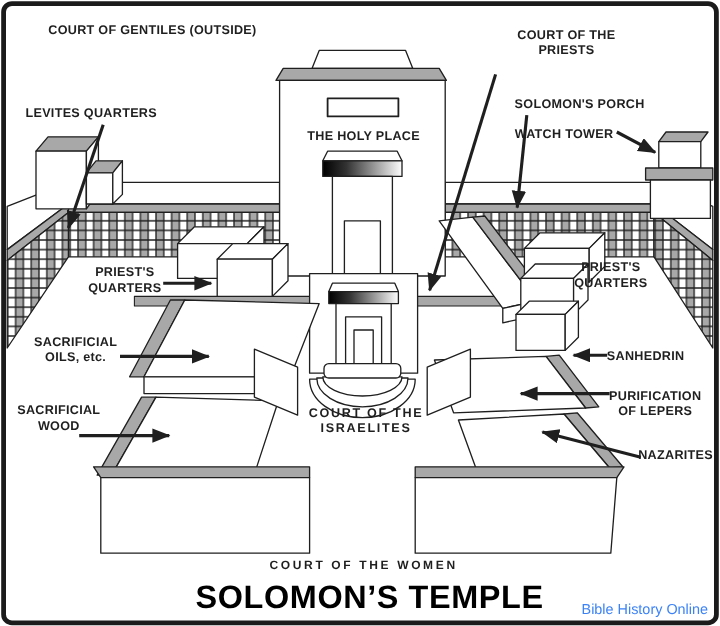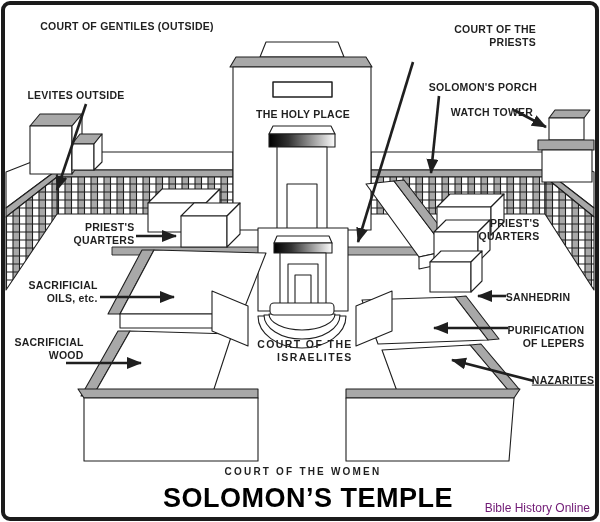--- a/index.html
+++ b/index.html
@@ -7,33 +7,33 @@
     position:relative;width:600px;height:522px;background:#ffffff;
     overflow:hidden;font-family:"Liberation Sans",sans-serif;
   }
   #scene{position:absolute;left:0;top:0;}
   .border-frame{
     position:absolute;inset:1px;border:4px solid #1b1b1b;border-radius:9px;
     pointer-events:none;
   }
   .lbl{
     position:absolute;transform:translate(-50%,-50%);
-    text-align:right;font-weight:bold;font-size:10.5px;line-height:1.22;
+    text-align:center;font-weight:bold;font-size:10.5px;line-height:1.22;
     letter-spacing:0.25px;color:#1f1f1f;white-space:pre-line;
     font-family:"Liberation Sans",sans-serif;
   }
   .lbl-wide{font-size:10px;letter-spacing:2.2px;}
   .lbl-isr{letter-spacing:1.4px;}
   .title{
     position:absolute;transform:translate(-50%,-50%);
     font-weight:bold;font-size:27px;letter-spacing:0.5px;color:#000000;
     white-space:nowrap;font-family:"Liberation Sans",sans-serif;
   }
   .credit{
-    position:absolute;right:10px;top:501px;font-size:12px;color:#701a75;
+    position:absolute;right:10px;top:501px;font-size:12px;color:#3b82f6;
     font-family:"Liberation Sans",sans-serif;
     text-align:right;
   }
 </style>
 </head>
 <body>
 
 <div id="canvas">
 
   <svg id="scene" width="600" height="522" viewBox="0 0 600 522" stroke="#1f1f1f" stroke-width="1.1" fill="#ffffff" stroke-linejoin="round">
@@ -182,38 +182,38 @@
       <line x1="136" y1="236" x2="176" y2="236" marker-end="url(#ah)"></line>
       <line x1="100" y1="297" x2="174" y2="297" marker-end="url(#ah)"></line>
       <line x1="66" y1="363" x2="141" y2="363" marker-end="url(#ah)"></line>
       <line x1="506" y1="296" x2="478" y2="296" marker-end="url(#ah)"></line>
       <line x1="508" y1="328" x2="434" y2="328" marker-end="url(#ah)"></line>
       <line x1="534" y1="381" x2="452" y2="360" marker-end="url(#ah)"></line>
     </g>
   </svg>
 
   <div class="lbl" style="left:127px;top:26px;">COURT OF GENTILES (OUTSIDE)</div>
-  <div class="lbl" style="left:76px;top:95px;">LEVITES OUTSIDE</div>
+  <div class="lbl" style="left:76px;top:95px;">LEVITES QUARTERS</div>
   <div class="lbl" style="left:303px;top:114px;">THE HOLY PLACE</div>
   <div class="lbl" style="left:472px;top:36px;">COURT OF THE PRIESTS</div>
   <div class="lbl" style="left:483px;top:87px;">SOLOMON'S PORCH</div>
-  <div class="lbl" style="left:492px;top:112px;">WATCH TOWER</div>
+  <div class="lbl" style="left:470px;top:112px;">WATCH TOWER</div>
   <div class="lbl" style="left:104px;top:234px;">PRIEST'S
 QUARTERS</div>
   <div class="lbl" style="left:509px;top:230px;">PRIEST'S
 QUARTERS</div>
   <div class="lbl" style="left:63px;top:292px;">SACRIFICIAL
 OILS, etc.</div>
   <div class="lbl" style="left:538px;top:297px;">SANHEDRIN</div>
   <div class="lbl" style="left:49px;top:349px;">SACRIFICIAL
 WOOD</div>
   <div class="lbl" style="left:546px;top:337px;">PURIFICATION
 OF LEPERS</div>
   <div class="lbl lbl-isr" style="left:305px;top:351px;">COURT OF THE
 ISRAELITES</div>
-  <div class="lbl" style="left:563px;top:380px;text-decoration:underline;">NAZARITES</div>
+  <div class="lbl" style="left:563px;top:380px;">NAZARITES</div>
   <div class="lbl lbl-wide" style="left:303px;top:472px;">COURT OF THE WOMEN</div>
 
   <div class="title" style="left:308px;top:498px;">SOLOMON’S TEMPLE</div>
   <div class="credit">Bible History Online</div>
 
   <div class="border-frame"></div>
 </div>
 
 </body></html>

